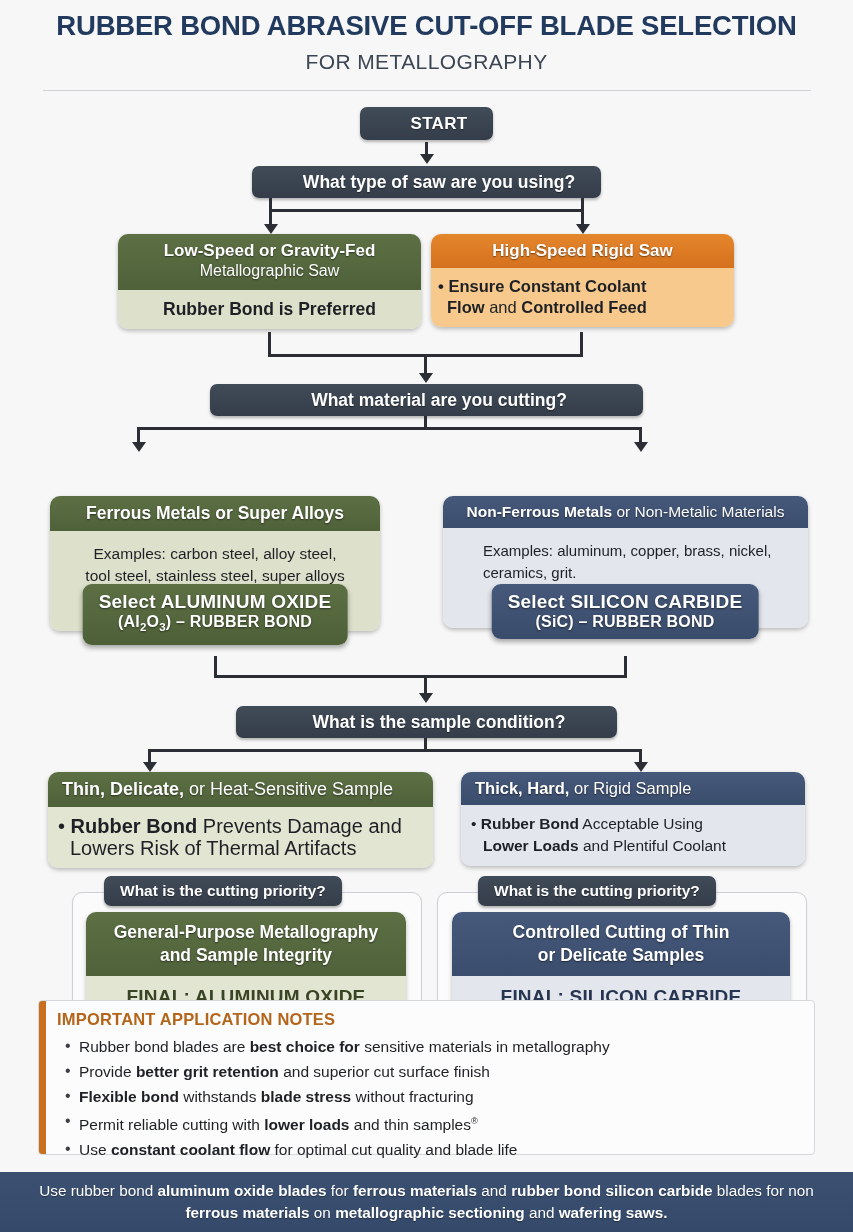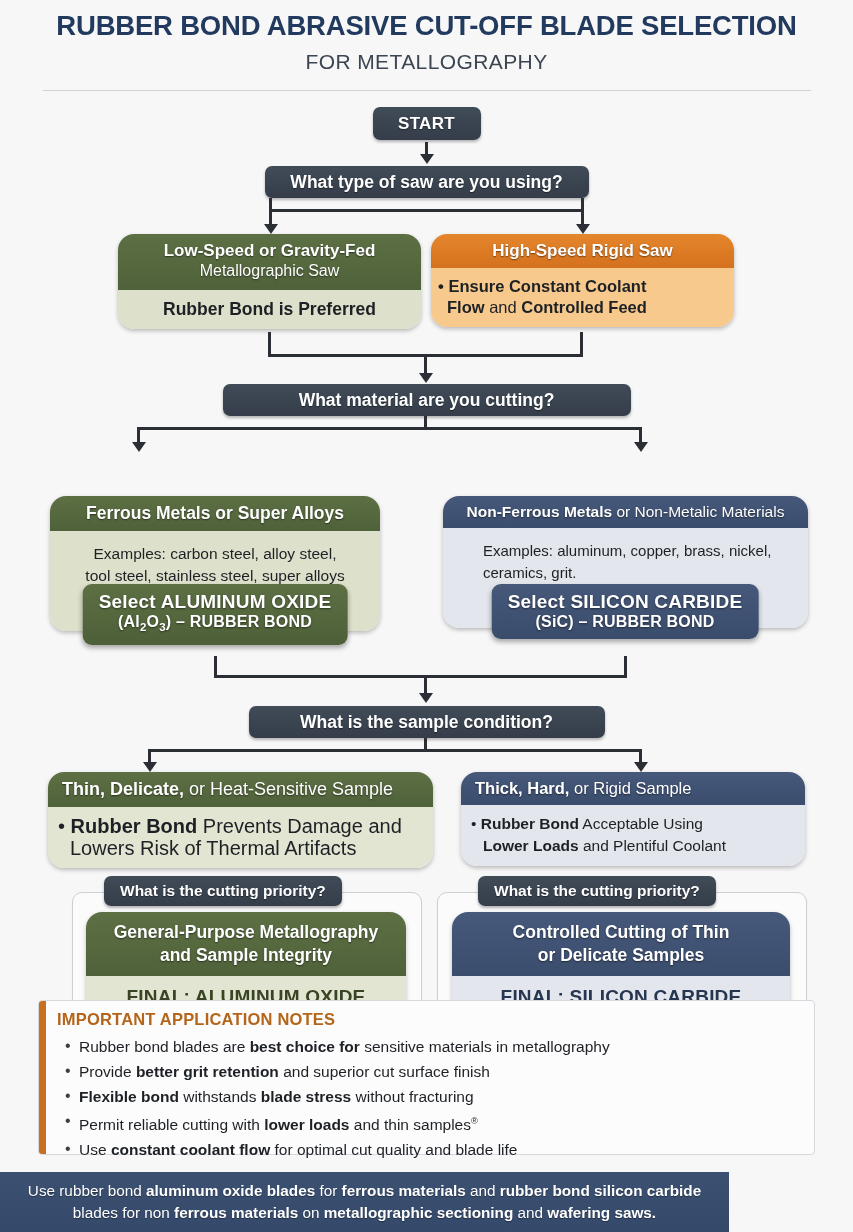--- a/index.html
+++ b/index.html
@@ -36,38 +36,38 @@
   }
   .center{display:flex;justify-content:center;}
 
   .node-dark{
     background:linear-gradient(180deg,#414c59 0%,#343d49 100%);
     color:#fff;border-radius:7px;
     font-weight:bold;
     text-align:center;
     box-shadow:0 2px 3px rgba(0,0,0,.28);
     text-shadow:0 1px 1px rgba(0,0,0,.45);
-    display:flex;align-items:center;justify-content:center;
+    display:flex;align-items:center;justify-content:center;padding-left:25px;
   }
   .start{width:108px;height:33px;font-size:17px;letter-spacing:.3px;}
   .q-wide{height:32px;font-size:17.5px;}
 
   .arrow-v{
     width:3px;background:#2b2f35;margin:0 auto;position:relative;
   }
   .arrow-v:after{
     content:"";position:absolute;left:50%;bottom:-9px;
     transform:translateX(-50%);
     border-left:7px solid transparent;border-right:7px solid transparent;
     border-top:10px solid #2b2f35;
   }
 
   
   .card{
-    border-radius:16px;overflow:hidden;position:relative;
+    border-radius:10px;overflow:hidden;position:relative;
     box-shadow:0 2px 4px rgba(0,0,0,.25);
   }
   .card .ch{
     padding:7px 10px;color:#fff;font-weight:bold;
     text-align:center;text-shadow:0 1px 1.5px rgba(0,0,0,.5);
   }
   .card .cb{
     padding:9px 12px;text-align:center;color:#1d2024;
   }
   .green .ch{background:linear-gradient(180deg,#5d7044 0%,#4f6139 100%);}
@@ -123,21 +123,21 @@
   .notes li{
     font-size:15.5px;line-height:23.5px;color:#1d2024;
     position:relative;padding-left:14px;margin-bottom:1.5px;
   }
   .notes li:before{
     content:"•";position:absolute;left:0;top:-1px;color:#3b3f45;font-size:16px;
   }
 
   
   .footer{
-    position:absolute;left:0;bottom:0;width:729px;height:60px;
+    position:absolute;left:0;bottom:0;width:853px;height:60px;
     background:linear-gradient(180deg,#3c5172 0%,#35496a 100%);
     color:#fff;display:flex;align-items:center;justify-content:center;
     text-align:center;font-size:15.3px;line-height:22px;
     text-shadow:0 1px 1px rgba(0,0,0,.4);
   }
   .footer .inner{padding:0 26px;}
   b{font-weight:bold;}
 </style>
 </head>
 <body>

